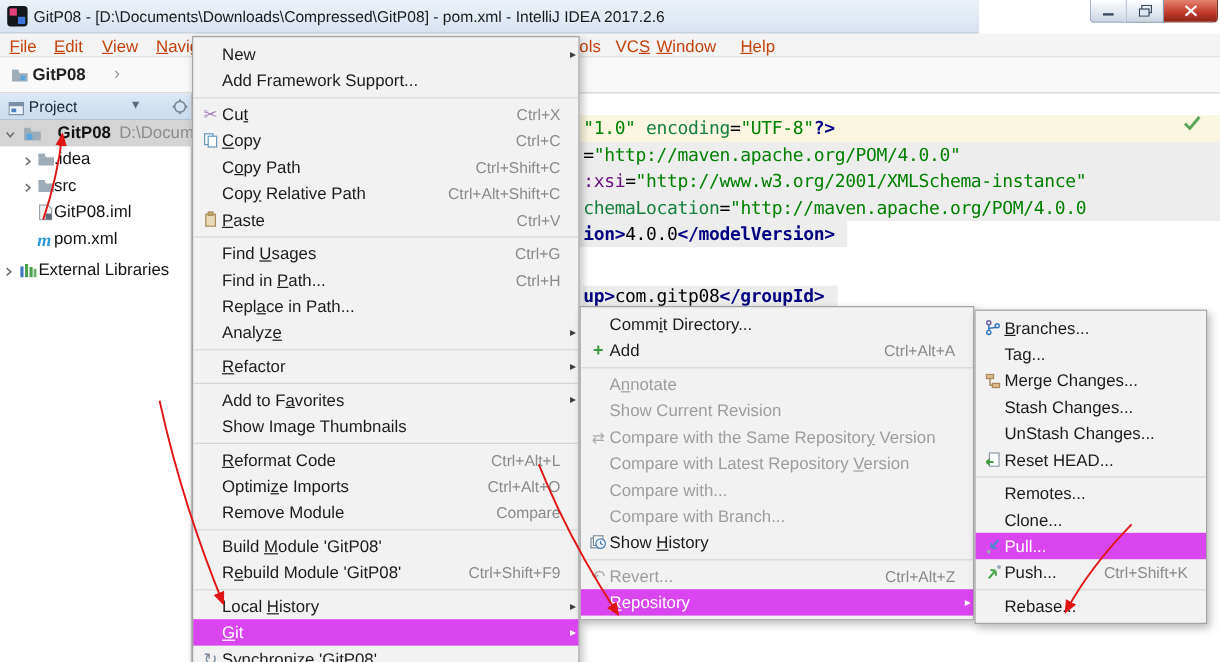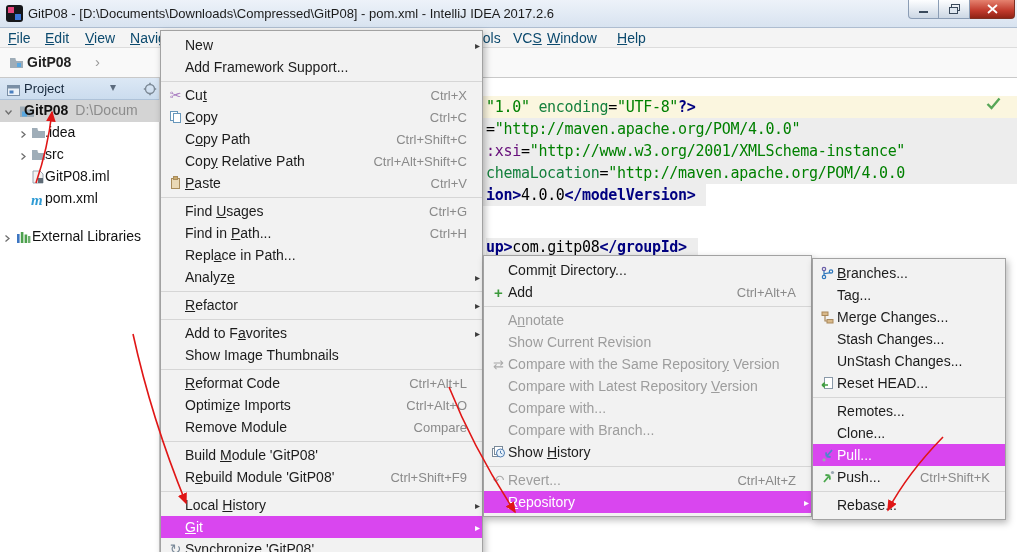--- a/index.html
+++ b/index.html
@@ -1,39 +1,39 @@
 <!DOCTYPE html>
 <html><head>
 <meta charset="utf-8">
 <style>
   * { margin:0; padding:0; box-sizing:border-box; }
   html,body { width:1017px; height:552px; }
   body { position:relative; overflow:hidden; background:#fff;
          font-family:"Liberation Sans", sans-serif; -webkit-font-smoothing:antialiased; }
 
   
-  .titlebar { position:absolute; left:0; top:0; width:1017px; height:28px;
+  .titlebar { position:absolute; left:0; top:0; width:816px; height:28px;
     background:linear-gradient(#EDF2F9,#D8E3F0); border-bottom:1px solid #AEBDD0; }
   .app-icon { position:absolute; left:6px; top:5px; width:17px; height:17px; border-radius:3px;
     background:#16171B; overflow:hidden; }
   .app-icon:before { content:""; position:absolute; left:2px; top:2px; width:6px; height:6px; background:#E4447C; }
   .app-icon:after  { content:""; position:absolute; right:2px; bottom:2px; width:6px; height:6px; background:#3B76D8; }
   .title-text { position:absolute; left:28px; top:6px; font-size:13px; color:#1b1b1b; white-space:nowrap; }
   .winbtns { position:absolute; left:908px; top:0; height:19px; display:flex; }
   .wb { height:19px; display:flex; align-items:center; justify-content:center;
         border:1px solid #8B9DB5; border-top:none; background:linear-gradient(#FDFEFF,#CCD7E4); }
   .wb.min { width:31px; border-radius:0 0 0 4px; }
   .wb.max { width:31px; border-left:none; }
   .wb.close { width:45px; border-left:none; border-radius:0 0 4px 0; border-color:#7E3022;
         background:linear-gradient(#E5826F,#C0392B 60%,#8F2315); }
 
   
   .menubar { position:absolute; left:0; top:28px; width:1017px; height:20px; background:#F4F4F4;
              border-bottom:1px solid #DCDCDC; }
-  .mbitem { position:absolute; top:2px; font-size:14px; color:#0c4a6e; white-space:nowrap; }
+  .mbitem { position:absolute; top:2px; font-size:14px; color:#c2410c; white-space:nowrap; }
   .mbitem u { text-decoration:underline; }
 
   
   .navbar { position:absolute; left:0; top:48px; width:1017px; height:30px; background:#F9F9F9;
             border-bottom:1px solid #C9C9C9; }
   .crumb-label { position:absolute; left:27px; top:6px; font-size:14px; font-weight:bold; color:#222; }
   .crumb-chev { position:absolute; left:95px; top:5px; font-size:15px; color:#9a9a9a; }
   .tbico { position:absolute; top:55px; width:18px; height:16px; display:flex; align-items:center; justify-content:center; }
   .tbsep { position:absolute; top:51px; width:1px; height:24px; background:#D2D2D2; }
   .combo { position:absolute; top:53px; width:52px; height:20px; background:linear-gradient(#F4F4F4,#E2E2E2);
@@ -227,21 +227,21 @@
   <div id="ptree">
       <div class="trow sel" style="top: 22px;">
         <span class="tchev" style="left: 4px;"><svg width="9" height="9">
             <path d="M1.5 2.5 L4.5 6 L7.5 2.5" fill="none" stroke="#6e6e6e" stroke-width="1.3"></path>
           </svg></span>
         <span class="ticon" style="left: 19px;"><svg width="16" height="14">
             <path d="M1 3.5 L6 3.5 L7.5 5.5 L15 5.5 L15 13 L1 13 Z" fill="#9FADB8"></path>
             <rect x="1" y="2.5" width="5.5" height="2.5" fill="#9FADB8"></rect>
             <rect x="3" y="7.5" width="5" height="5" fill="#59A7E0"></rect>
           </svg></span>
-        <span class="tlabel" style="left: 24px; font-weight: bold;">GitP08<span class="tsub">D:\Docum</span></span>
+        <span class="tlabel" style="left: 48px; font-weight: bold;">GitP08<span class="tsub">D:\Docum</span></span>
       </div>
       <div class="trow" style="top: 44px; padding-left: 40px;">
         <span class="tchev" style="left: 19px;"><svg width="9" height="9">
             <path d="M2.5 1.5 L6 4.5 L2.5 7.5" fill="none" stroke="#6e6e6e" stroke-width="1.3"></path>
           </svg></span>
         <span class="ticon" style="left: 31px;"><svg width="15" height="13">
             <path d="M1 3 L6 3 L7.5 5 L14 5 L14 12 L1 12 Z" fill="#9FADB8"></path>
             <rect x="1" y="2" width="5.5" height="2.5" fill="#9FADB8"></rect>
           </svg></span>
         <span class="tlabel" style="left: 45px;">.idea</span>
@@ -260,21 +260,21 @@
         <span class="ticon" style="left: 31px;"><svg width="14" height="14">
             <path d="M2 1 L9 1 L12 4 L12 13 L2 13 Z" fill="#F2F2F2" stroke="#9AA5B0"></path>
             <rect x="7" y="8" width="5" height="5" fill="#5F6B76"></rect>
           </svg></span>
         <span class="tlabel" style="left: 45px;">GitP08.iml</span>
       </div>
       <div class="trow" style="top: 110px;">
         <span class="ticon" style="left: 31px;"><span style="color:#2F9BD4;font-style:italic;font-weight:bold;font-size:15px;font-family:'Liberation Serif',serif">m</span></span>
         <span class="tlabel" style="left: 45px;">pom.xml</span>
       </div>
-      <div class="trow" style="top: 148px;">
+      <div class="trow" style="top: 136px;">
         <span class="tchev" style="left: 3px;"><svg width="9" height="9">
             <path d="M2.5 1.5 L6 4.5 L2.5 7.5" fill="none" stroke="#6e6e6e" stroke-width="1.3"></path>
           </svg></span>
         <span class="ticon" style="left: 16px;"><svg width="15" height="14">
             <rect x="1" y="4" width="2.6" height="9" fill="#3D76C2"></rect>
             <rect x="4.8" y="2" width="2.6" height="11" fill="#4DA14D"></rect>
             <rect x="8.6" y="4.5" width="2.6" height="8.5" fill="#4DA14D"></rect>
             <rect x="12" y="6" width="2.4" height="7" fill="#6FB06F"></rect>
           </svg></span>
         <span class="tlabel" style="left: 32px;">External Libraries</span>

